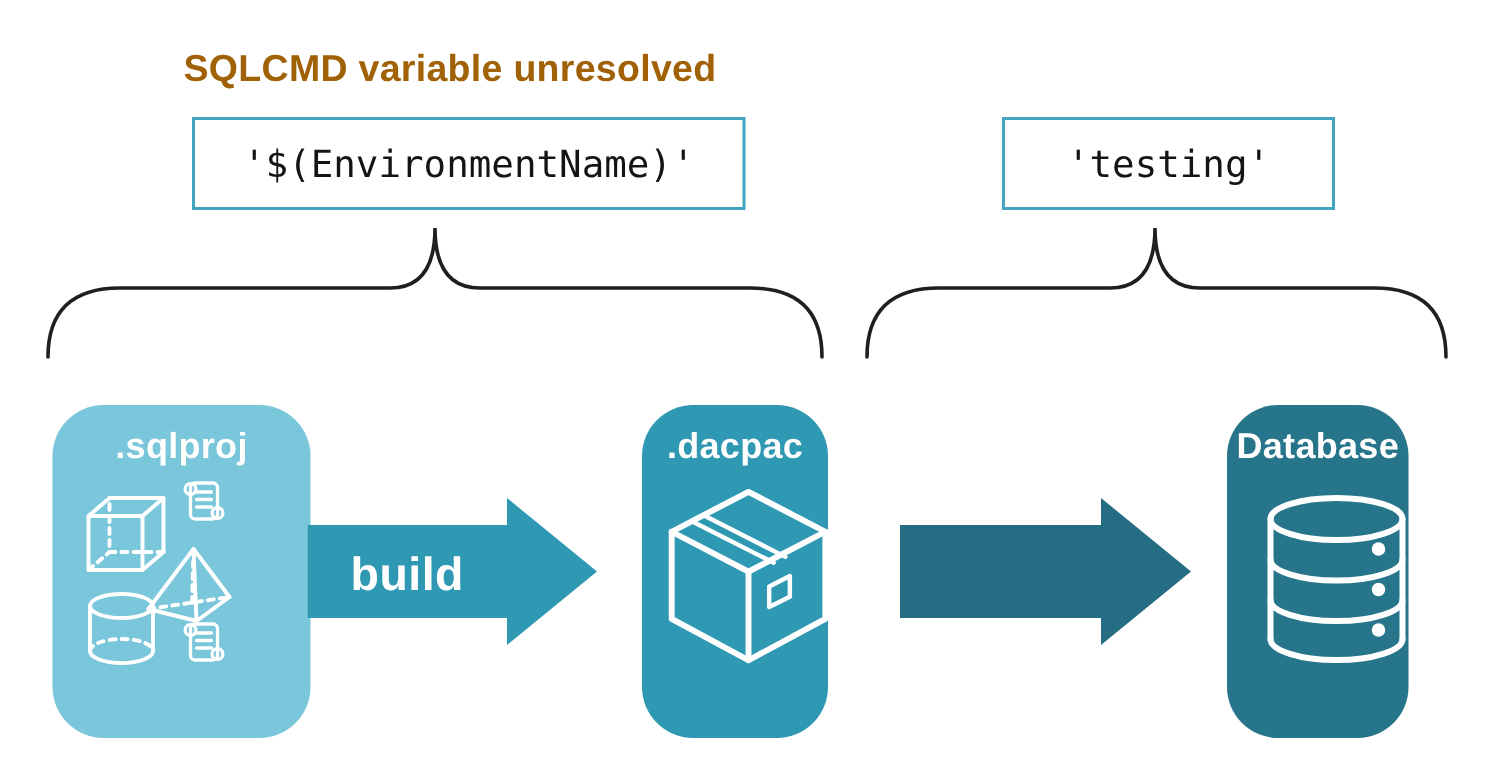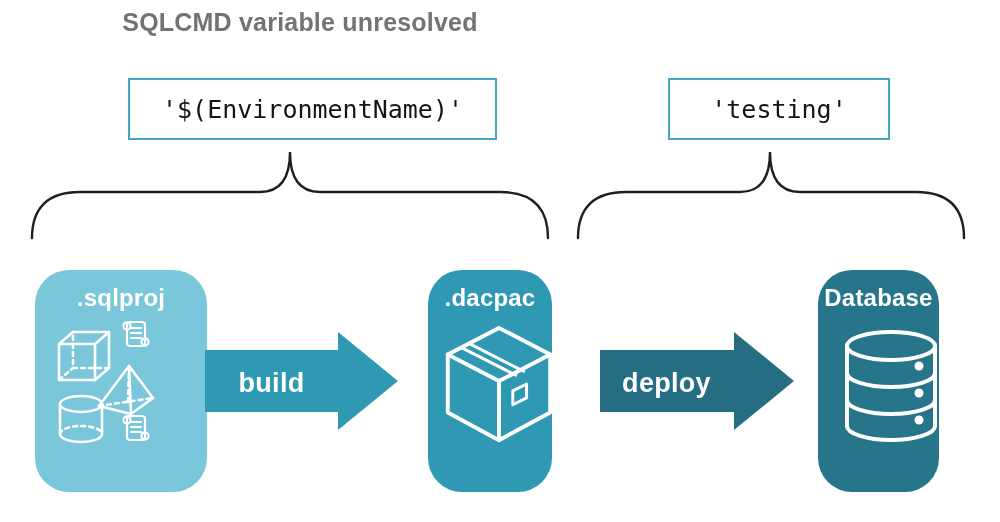--- a/index.html
+++ b/index.html
@@ -1,21 +1,21 @@
 <!DOCTYPE html>
 <html><head>
 <meta charset="utf-8">
 <style>
   html,body{margin:0;padding:0;background:#fff;}
   .canvas{
     position:relative;width:1000px;height:522px;background:#ffffff;overflow:hidden;
     font-family:"Liberation Sans", sans-serif;
   }
   .heading{
-    position:absolute;top:8px;font-size:25px;font-weight:700;color:#737373;
+    position:absolute;top:32px;font-size:25px;font-weight:700;color:#a16207;
     text-align:center;letter-spacing:0.2px;
   }
   .heading.left{left:100px;width:400px;}
   .heading.right{left:610px;width:300px;}
   .codebox{
     position:absolute;top:78px;height:62px;border:2px solid #44A5C2;background:#fff;
     display:flex;align-items:center;justify-content:center;box-sizing:border-box;
   }
   .codebox.left{left:128px;width:369px;}
   .codebox.right{left:668px;width:222px;}
@@ -39,21 +39,21 @@
   .icon svg{display:block;}
   .lineicon{fill:none;stroke:#ffffff;stroke-width:2.6;stroke-linecap:round;stroke-linejoin:round;}
   .lineicon.thick{stroke-width:4;}
   .dash{stroke-dasharray:4 4;}
   .arrow-svg{position:absolute;top:332px;}
   .arrow-svg.build{left:205px;}
   .arrow-svg.deploy{left:600px;}
   .arrow-label{
     position:absolute;top:350px;height:66px;width:133px;display:flex;
     align-items:center;justify-content:center;color:#ffffff;
-    font-size:27px;font-weight:700;letter-spacing:0.3px;
+    font-size:31px;font-weight:700;letter-spacing:0.3px;
   }
   .arrow-label.build{left:205px;}
   .arrow-label.deploy{left:600px;}
 </style>
 </head>
 <body>
 
 <div class="canvas">
 
   <div class="heading left">SQLCMD variable unresolved</div>
@@ -140,21 +140,20 @@
         <path d="M60 60 L60 120"></path>
         <path d="M30 22 L85 50 M22 26 L77 54" style="stroke-width:3"></path>
         <path d="M74 70 L88 63 L88 77 L74 84 Z" style="stroke-width:3"></path>
       </svg>
     </div>
   </div>
 
   <svg class="arrow-svg deploy" width="196" height="98" viewBox="0 0 196 98">
     <polygon points="0,18 134,18 134,0 194,49 134,98 134,80 0,80" fill="#256D82"></polygon>
   </svg>
-  <div class="arrow-label deploy">deploy</div>
 
   <div class="node database">
     <div class="node-label">Database</div>
     <div class="icon" style="left:21px;top:58px;">
       <svg width="104" height="122" viewBox="0 0 104 122" class="lineicon thick">
         <ellipse cx="52" cy="18" rx="44" ry="14"></ellipse>
         <path d="M8 18 L8 98 M96 18 L96 98"></path>
         <path d="M8 98 A44 14 0 0 0 96 98"></path>
         <path d="M8 45 A44 14 0 0 0 96 45"></path>
         <path d="M8 72 A44 14 0 0 0 96 72"></path>

